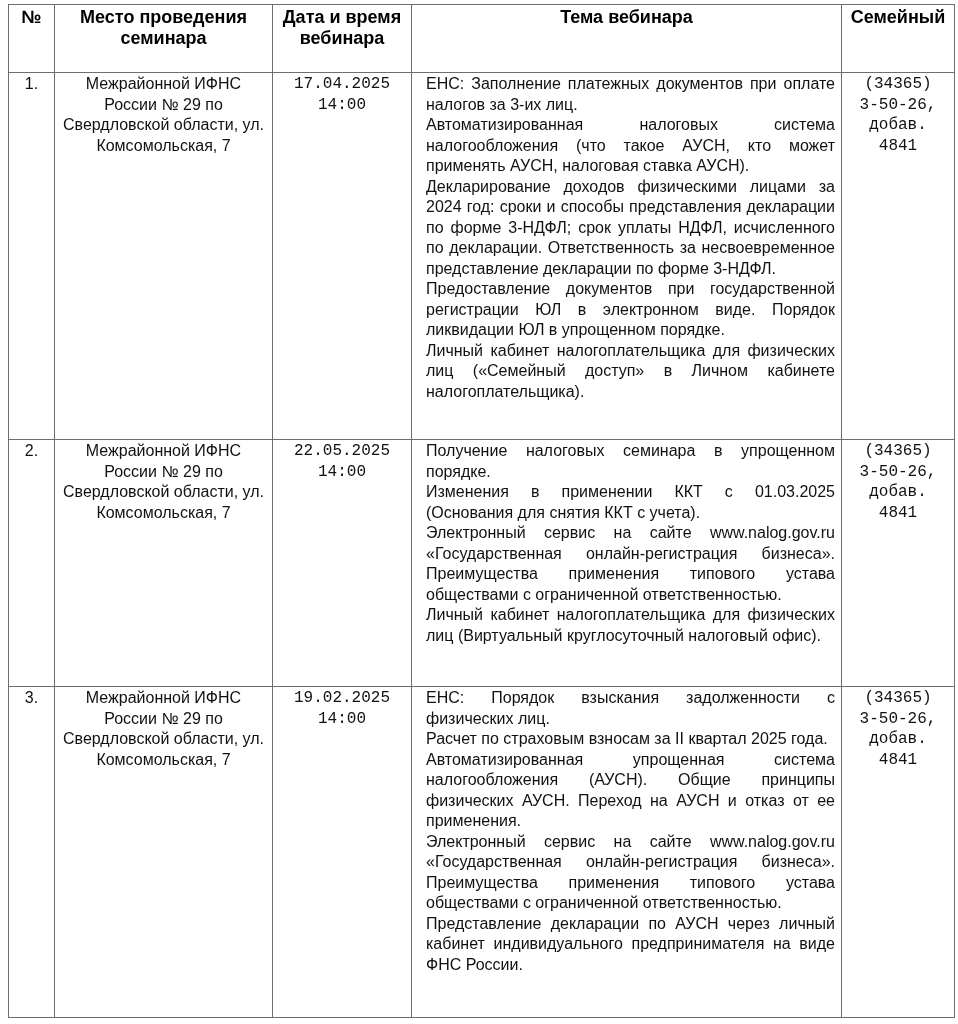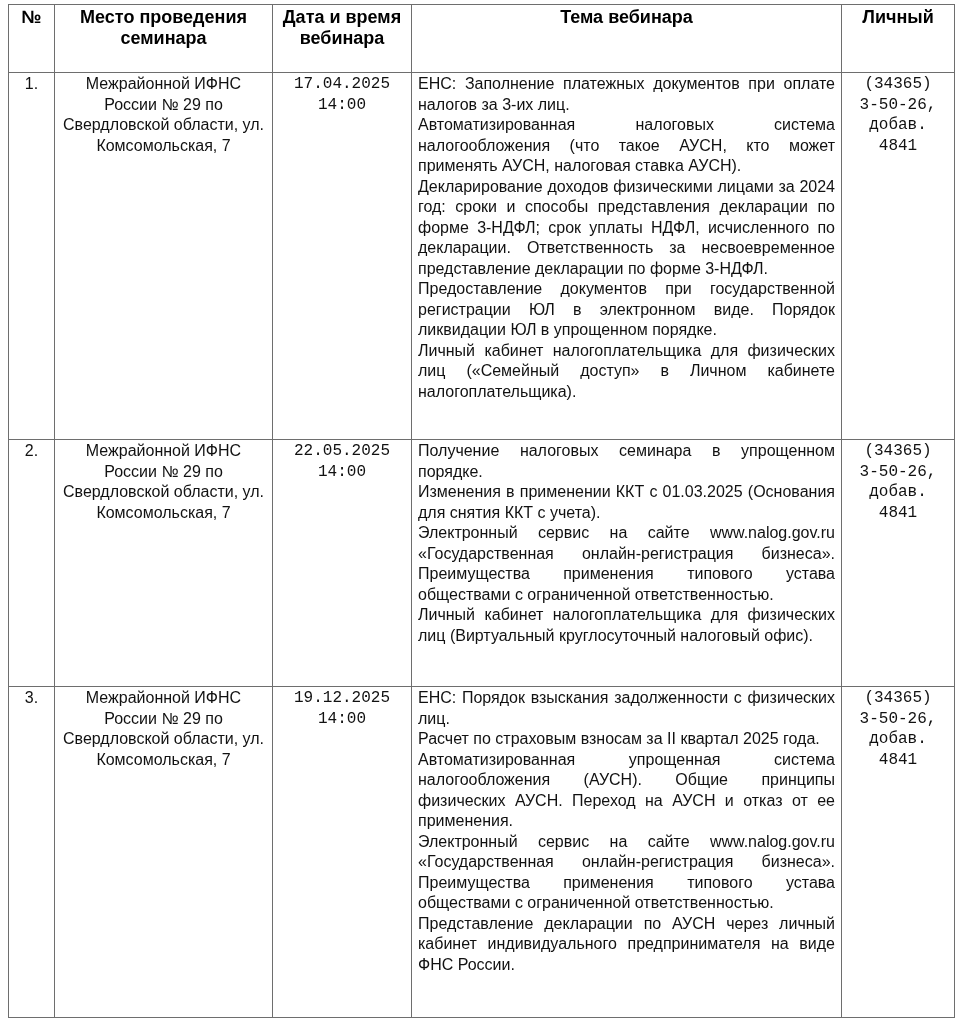--- a/index.html
+++ b/index.html
@@ -28,21 +28,21 @@
     padding-top: 2px;
     color: #000000;
   }
   .c-num { width: 46px; }
   .c-place { width: 218px; }
   .c-date { width: 139px; }
   .c-topic { width: 430px; }
   .c-phone { width: 113px; }
   td.center { text-align: center; }
   td.topic { text-align: justify; padding-left: 9px; padding-right: 8px; }
-  .topic-item { display: block; text-align: justify; }
+  .topic-item { display: block; text-align: justify; margin-left: 8px; }
   .line { display: block; font-family: Liberation Mono, monospace; }
   .row1 td { height: 364px; }
   .row2 td { height: 244px; }
   .row3 td { height: 328px; }
 </style>
 </head>
 <body>
 
 <table class="schedule">
   <colgroup>
@@ -51,21 +51,21 @@
       <col class="c-date">
       <col class="c-topic">
       <col class="c-phone">
   </colgroup>
   <thead>
     <tr>
       <th>№</th>
       <th>Место проведения семинара</th>
       <th>Дата и время вебинара</th>
       <th>Тема вебинара</th>
-      <th>Личный</th>
+      <th>Семейный</th>
     </tr>
   </thead>
   <tbody>
 
     <tr class="row1">
       <td class="center">1.</td>
       <td class="center">Межрайонной ИФНС России № 29 по Свердловской области, ул. Комсомольская, 7</td>
       <td class="center">
         <span class="line">17.04.2025</span>
         <span class="line">14:00</span>
@@ -103,21 +103,21 @@
         <span class="line">3-50-26,</span>
         <span class="line">добав.</span>
         <span class="line">4841</span>
       </td>
     </tr>
 
     <tr class="row3">
       <td class="center">3.</td>
       <td class="center">Межрайонной ИФНС России № 29 по Свердловской области, ул. Комсомольская, 7</td>
       <td class="center">
-        <span class="line">19.12.2025</span>
+        <span class="line">19.02.2025</span>
         <span class="line">14:00</span>
       </td>
       <td class="topic">
         <span class="topic-item">ЕНС: Порядок взыскания задолженности с физических лиц.</span>
         <span class="topic-item">Расчет по страховым взносам за II квартал 2025 года.</span>
         <span class="topic-item">Автоматизированная упрощенная система налогообложения (АУСН). Общие принципы физических АУСН. Переход на АУСН и отказ от ее применения.</span>
         <span class="topic-item">Электронный сервис на сайте www.nalog.gov.ru «Государственная онлайн-регистрация бизнеса». Преимущества применения типового устава обществами с ограниченной ответственностью.</span>
         <span class="topic-item">Представление декларации по АУСН через личный кабинет индивидуального предпринимателя на виде ФНС России.</span>
       </td>
       <td class="center">

